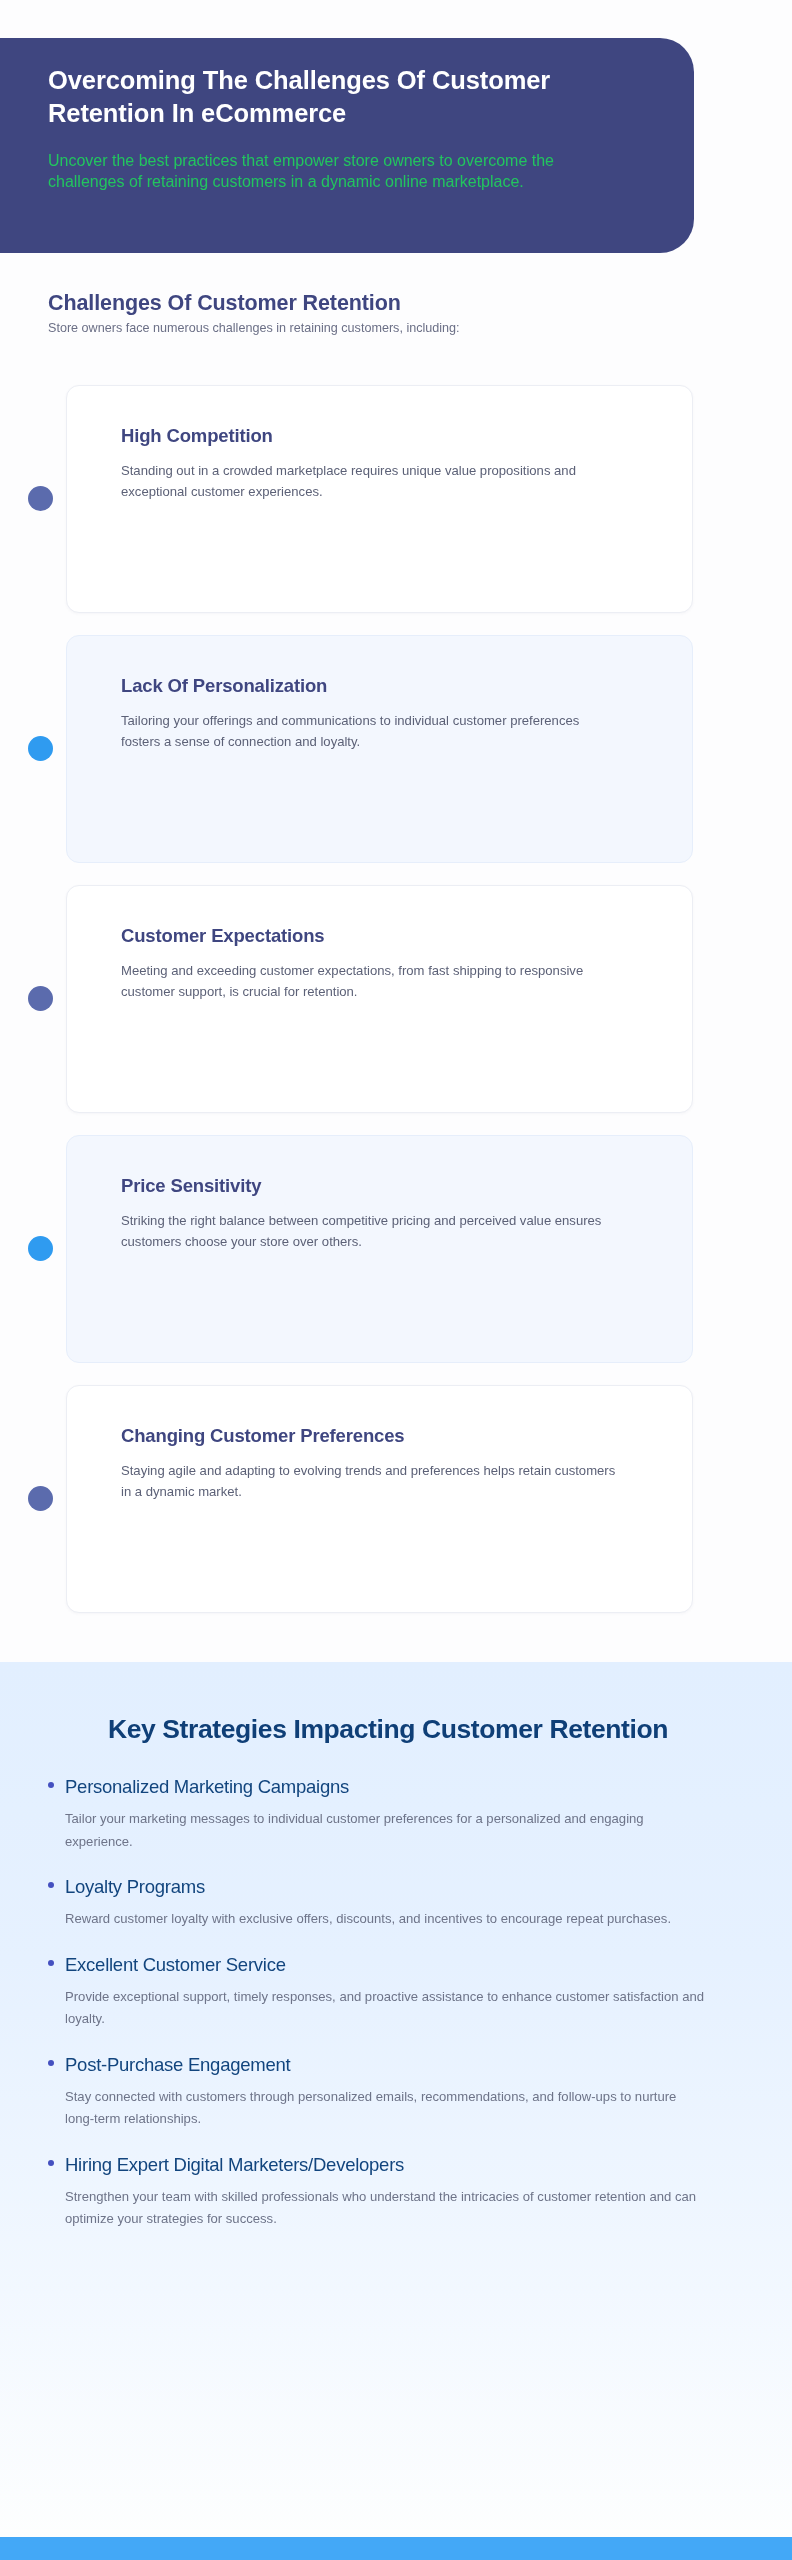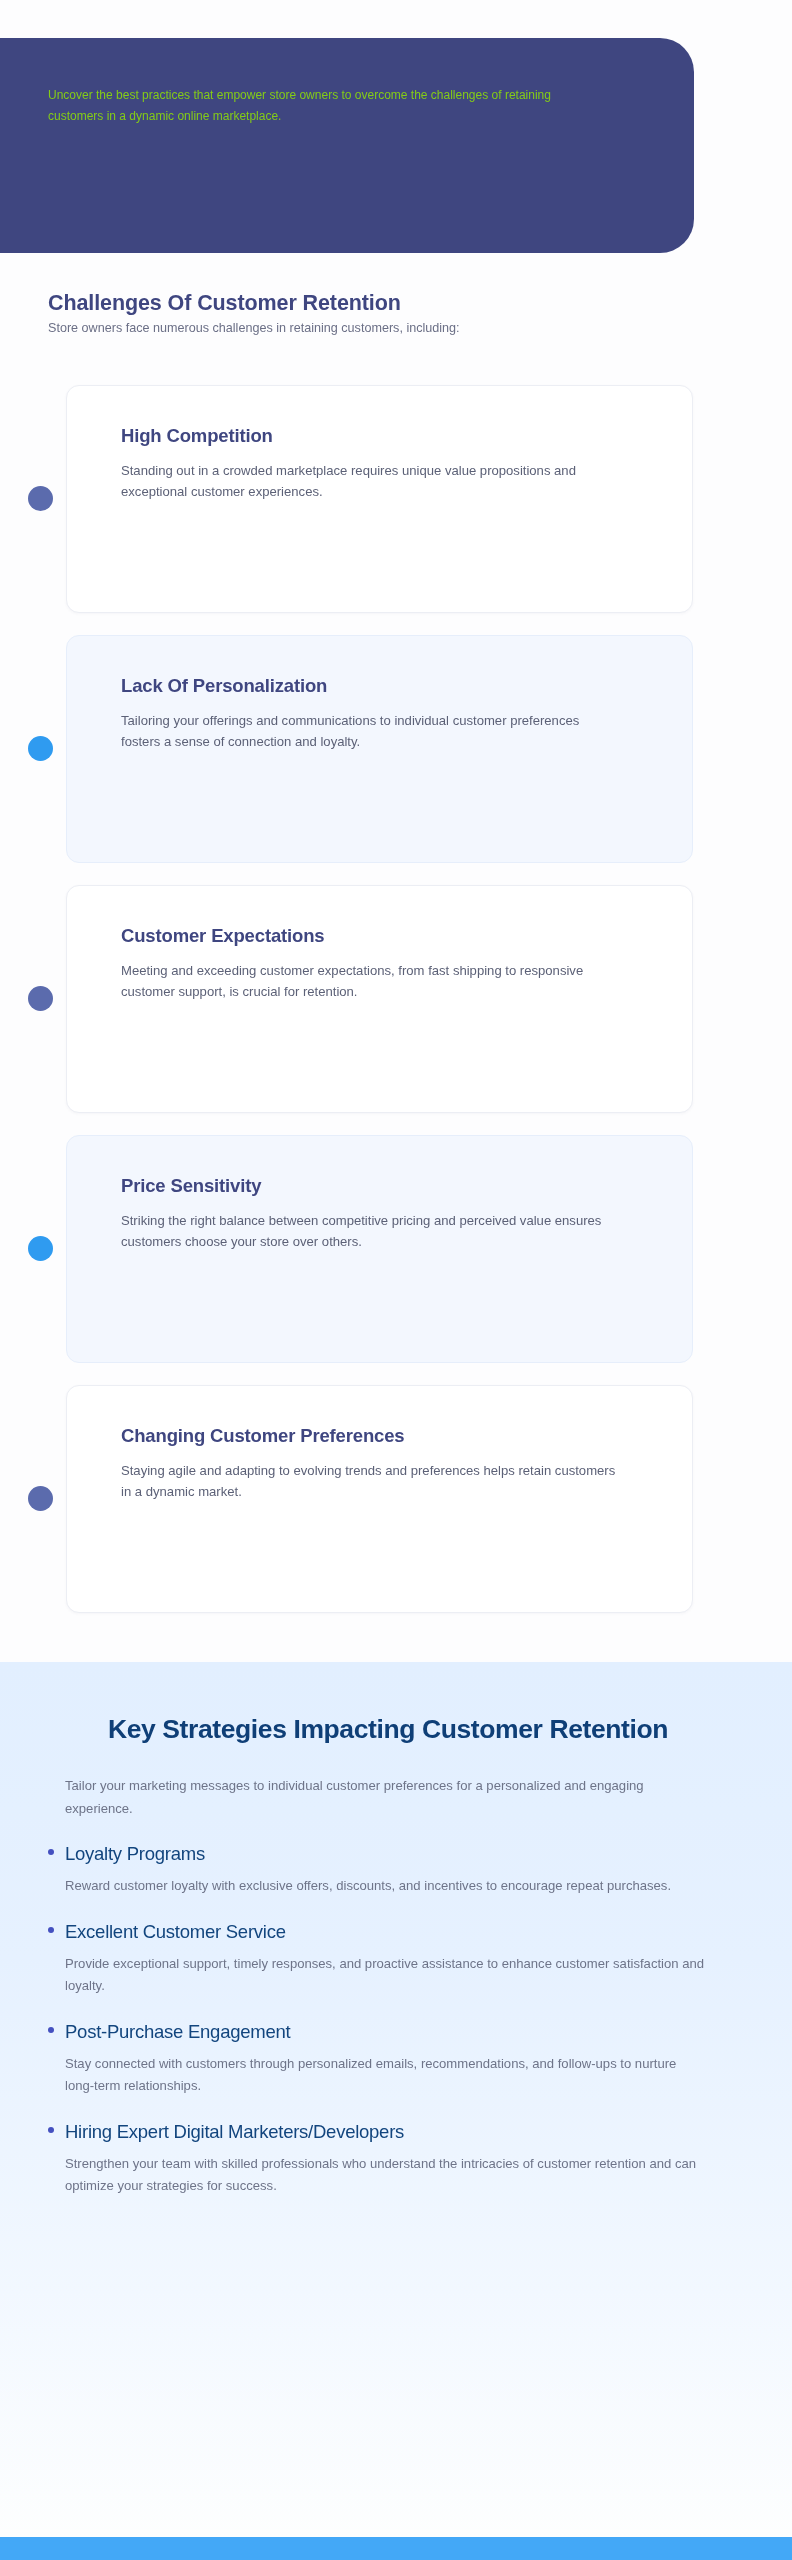--- a/index.html
+++ b/index.html
@@ -37,23 +37,23 @@
     font-size:25.5px;
     line-height:33px;
     font-weight:bold;
     color:#ffffff;
     letter-spacing:-0.1px;
     max-width:560px;
   }
   .hero-sub {
     margin-top:21px;
     font-family:"Liberation Sans", sans-serif;
-    font-size:12px;
+    font-size:16px;
     line-height:20.5px;
-    color:#84cc16;
+    color:#22c55e;
     font-weight:400;
     max-width:520px;
   }
 
   
   .challenges-head {
     position:absolute;
     left:48px; top:290px;
     width:660px;
   }
@@ -184,20 +184,21 @@
     background:#43a8f7;
   }
 </style>
 </head>
 <body>
 
 <div class="page">
 
   <div class="hero-wrap">
     <div class="hero-inner">
+      <div class="hero-title">Overcoming The Challenges Of Customer Retention In eCommerce</div>
       <div class="hero-sub">Uncover the best practices that empower store owners to overcome the challenges of retaining customers in a dynamic online marketplace.</div>
     </div>
   </div>
 
   <div class="challenges-head">
     <div class="challenges-title">Challenges Of Customer Retention</div>
     <div class="challenges-sub">Store owners face numerous challenges in retaining customers, including:</div>
   </div>
 
   <div class="cards">
@@ -254,20 +255,24 @@
 
   </div>
 
   <div class="strategies">
     <div class="strat-inner">
       <div class="strat-title">Key Strategies Impacting Customer Retention</div>
 
       <div class="strat-list">
 
         <div class="strat-item">
+          <div class="strat-item-head">
+            <span class="strat-bullet"></span>
+            <span class="strat-label">Personalized Marketing Campaigns</span>
+          </div>
           <div class="strat-desc">Tailor your marketing messages to individual customer preferences for a personalized and engaging experience.</div>
         </div>
 
         <div class="strat-item">
           <div class="strat-item-head">
             <span class="strat-bullet"></span>
             <span class="strat-label">Loyalty Programs</span>
           </div>
           <div class="strat-desc">Reward customer loyalty with exclusive offers, discounts, and incentives to encourage repeat purchases.</div>
         </div>

